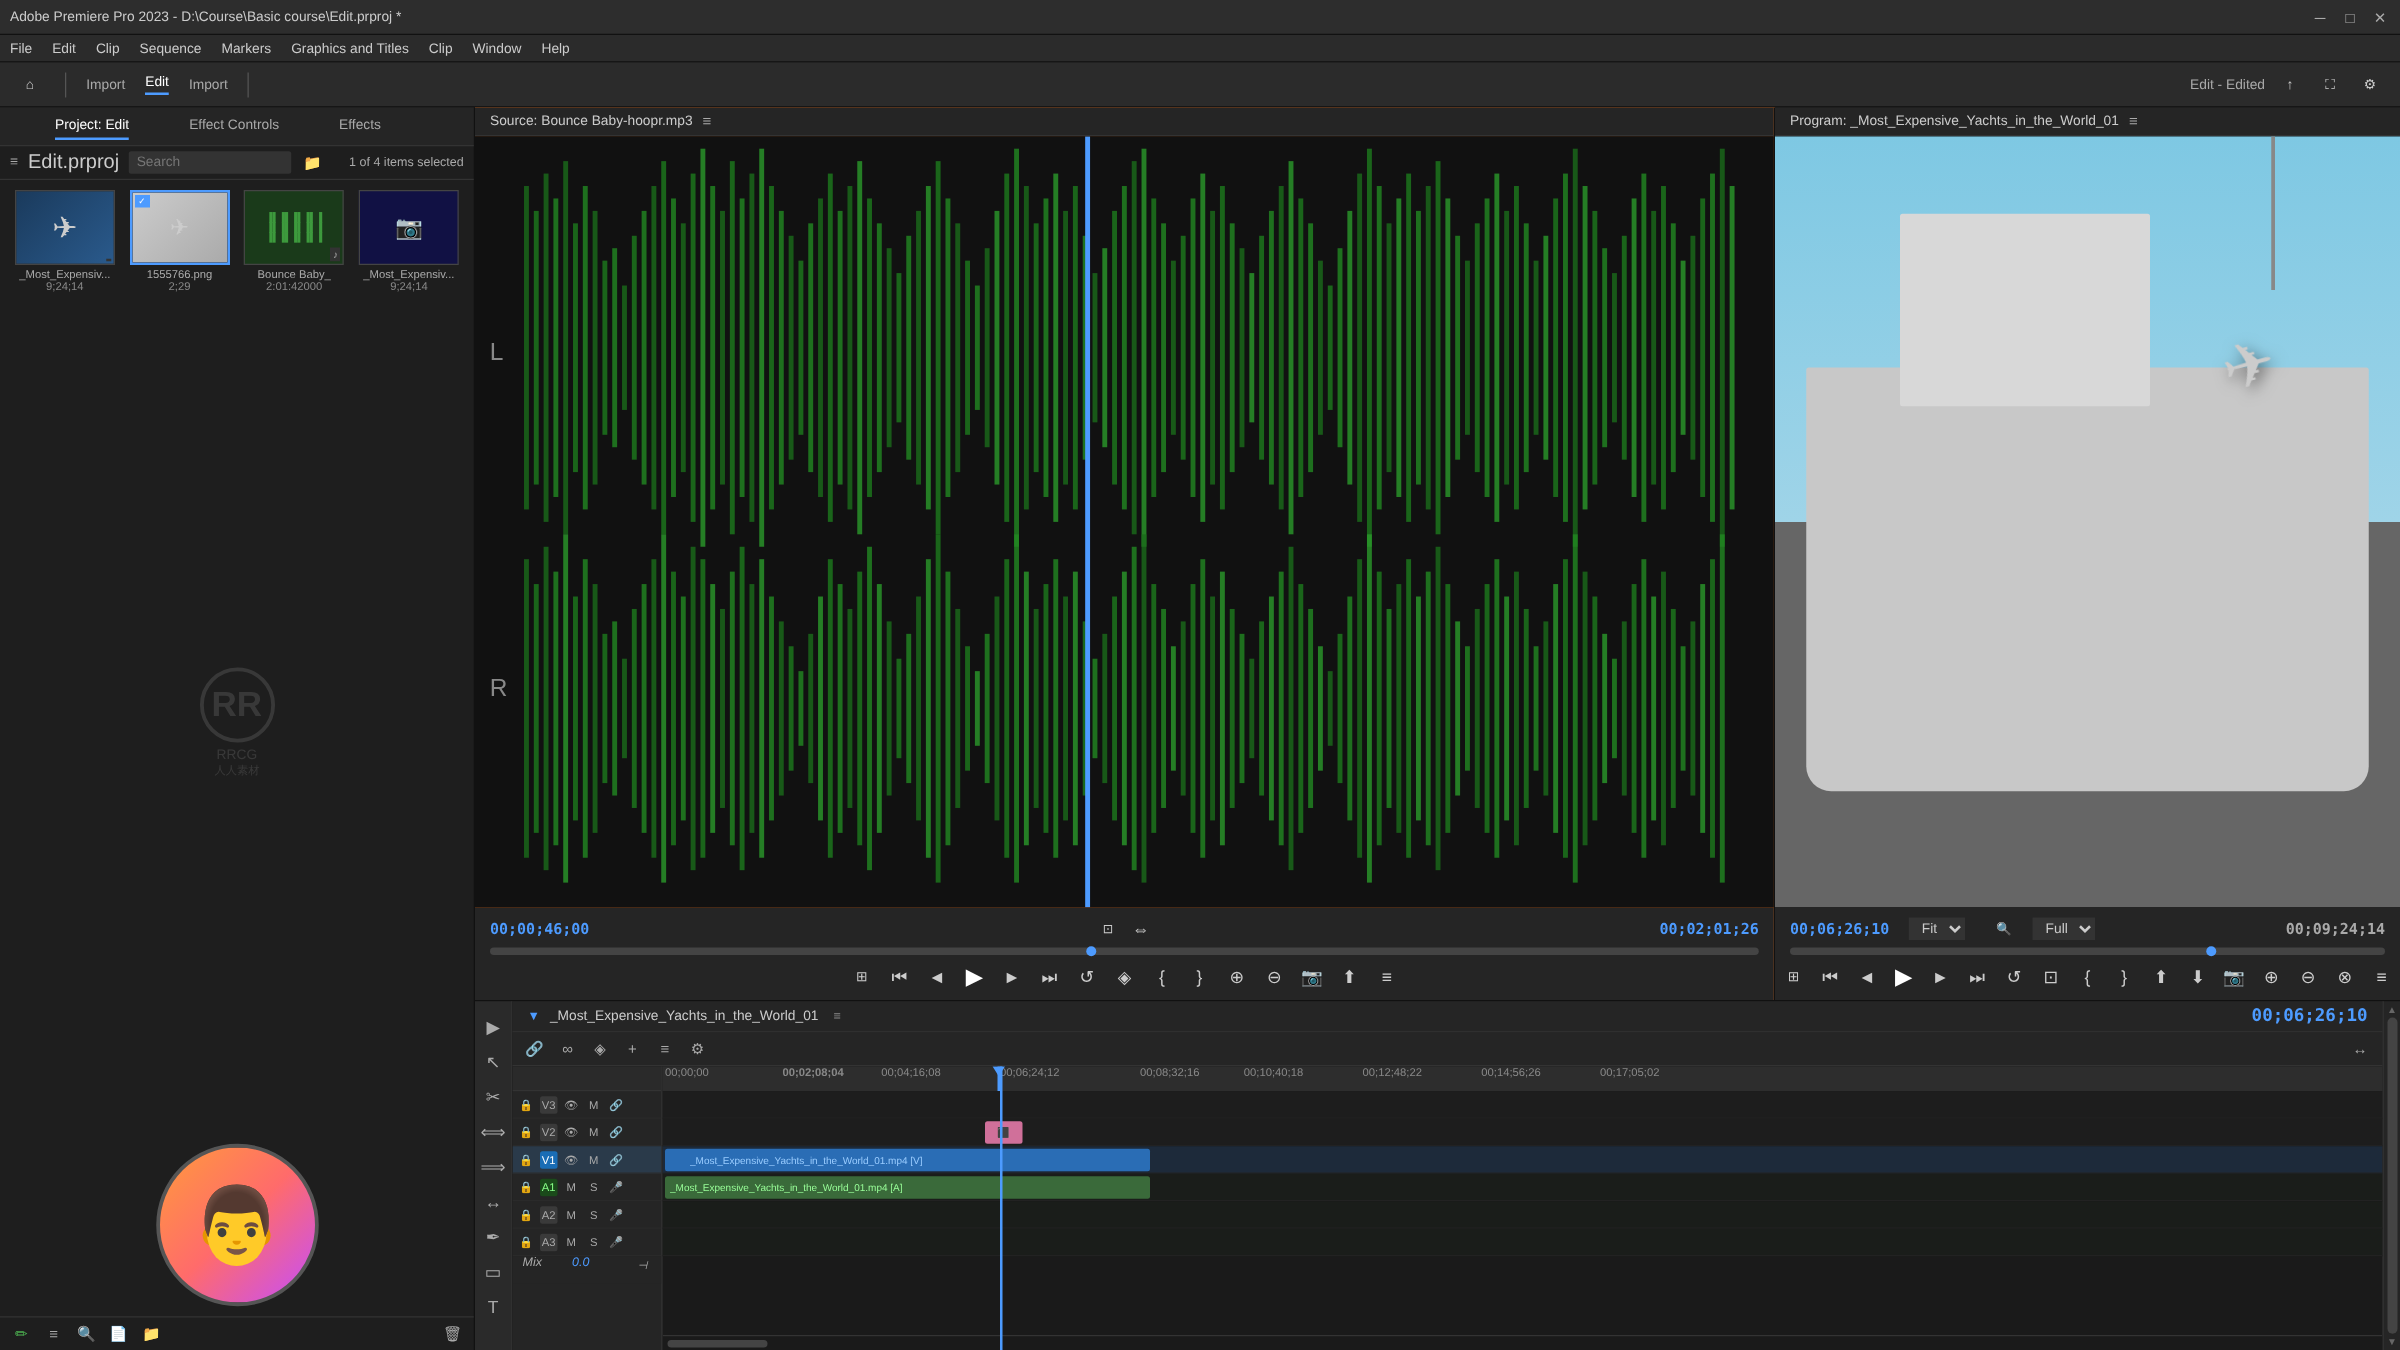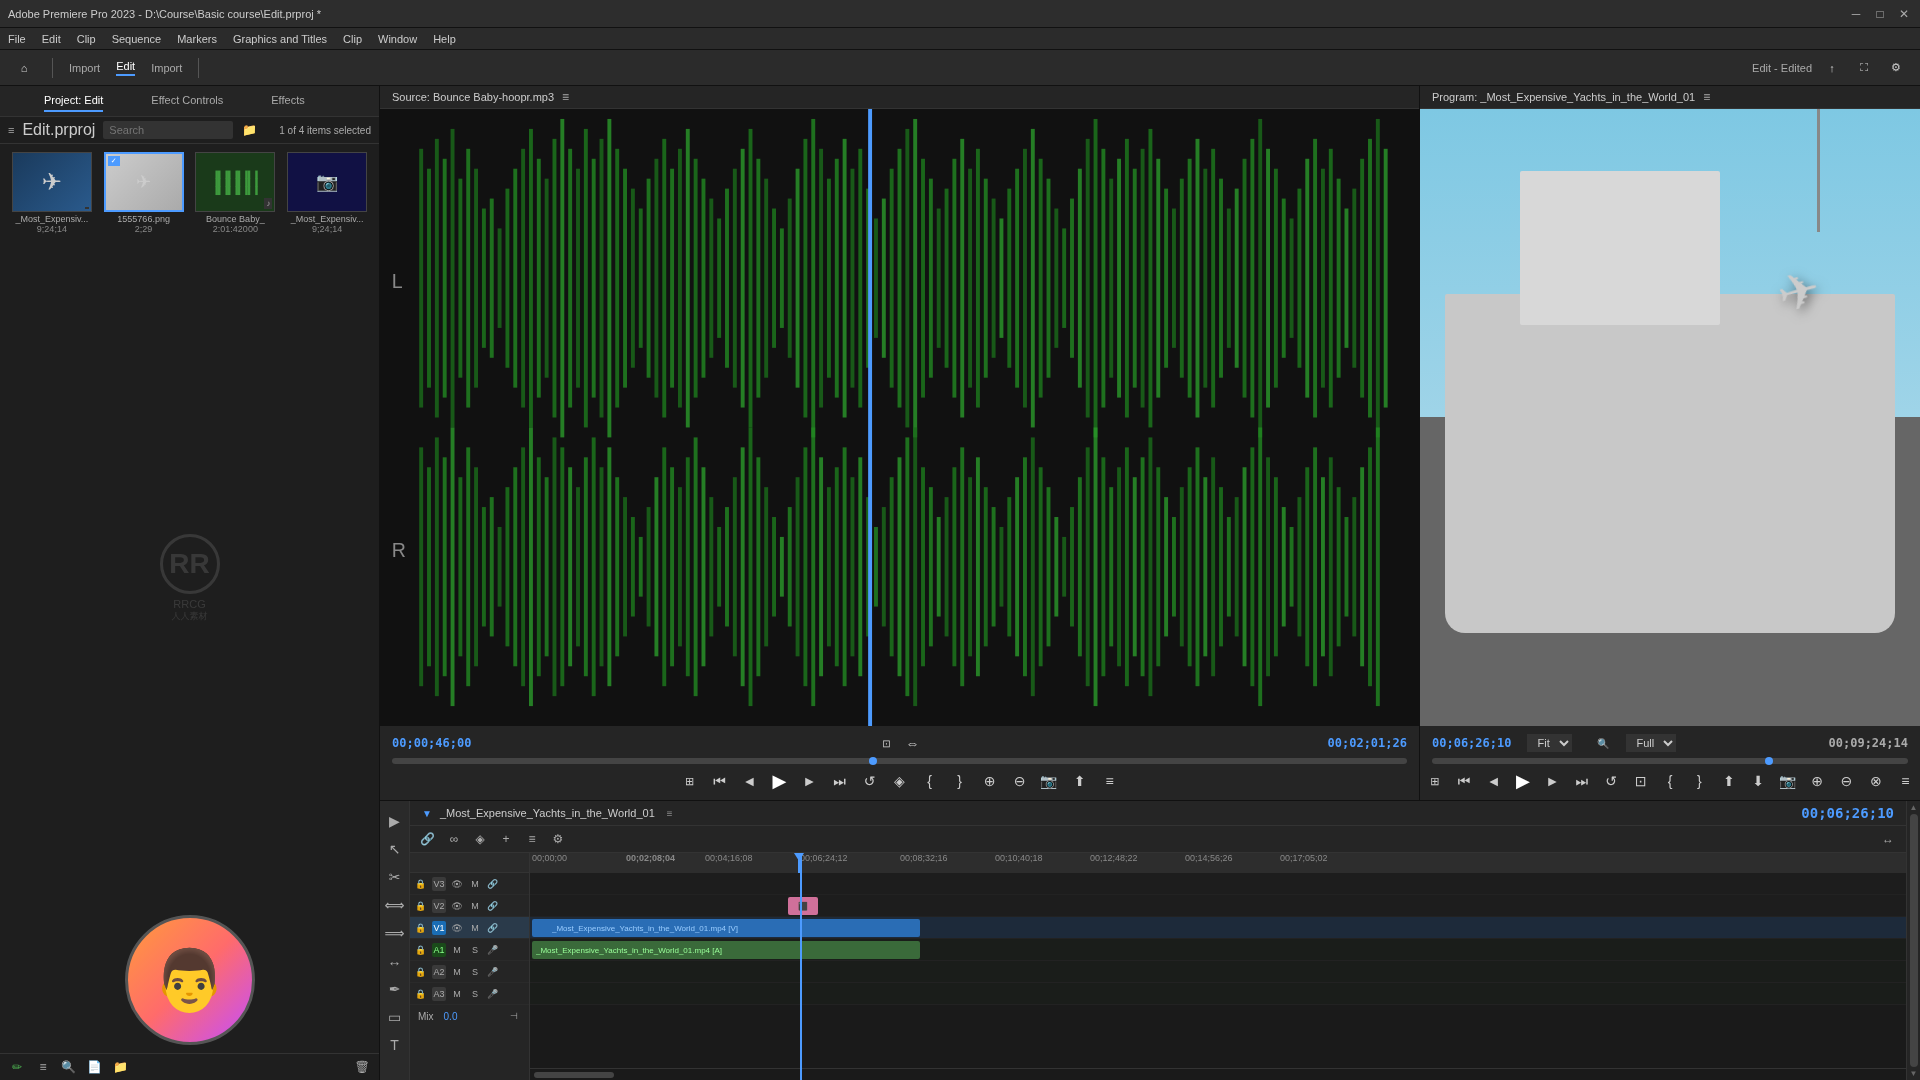--- a/index.html
+++ b/index.html
@@ -76,21 +76,21 @@
     .track-header { height: 22px; display: flex; align-items: center; padding: 0 4px; gap: 4px; border-bottom: 1px solid #2a2a2a; font-size: 10px; color: #aaa; }
     .track-btn { width: 14px; height: 14px; display: flex; align-items: center; justify-content: center; font-size: 9px; cursor: pointer; color: #aaa; }
     #timeline-tracks { flex: 1; position: relative; overflow: hidden; }
     .track-row { height: 22px; border-bottom: 1px solid #222; position: relative; }
     .track-row.v-track { background: #1d1d1d; }
     .track-row.a-track { background: #1a1d1a; }
     .clip-block { position: absolute; top: 2px; height: 18px; border-radius: 2px; overflow: hidden; display: flex; align-items: center; padding: 0 4px; font-size: 9px; white-space: nowrap; }
     .clip-block.video { background: #2a6db5; color: #fff; padding-left: 20px; }
     .clip-block.audio { background: #3a7a3a; color: #fff; }
     .clip-block.pink { background: #e0709a; color: #fff; width: 30px; }
-    .mix-row { height: 22px; display: flex; align-items: center; gap: 6px; padding: 0 8px; background: #252525; }
+    .mix-row { height: 22px; display: flex; align-items: flex-start; gap: 20px; padding: 0 8px; background: #252525; font-style: italic; }
 
     
     #left-tools { width: 30px; background: #2a2a2a; display: flex; flex-direction: column; align-items: center; padding-top: 8px; gap: 4px; border-right: 1px solid #333; }
     .side-tool { width: 24px; height: 24px; display: flex; align-items: center; justify-content: center; color: #aaa; cursor: pointer; font-size: 14px; }
 
     
     .waveform-svg { width: 100%; height: 100%; }
     .asset-corner-icon { position: absolute; bottom: 2px; right: 2px; background: #333; padding: 1px 2px; font-size: 8px; color: #aaa; }
     .asset-sel-icon { position: absolute; top: 2px; left: 2px; background: #4d9bff; padding: 1px 3px; font-size: 7px; color: #fff; }
 
@@ -690,21 +690,21 @@
           </div>
 
           <div id="timeline-tracks">
 
             <div class="timeline-ruler-row">
               <div style="position:relative;width:100%;height:20px;overflow:hidden;">
                 <span style="position:absolute;left:2px;font-size:9px;color:#888;">00;00;00</span>
                 <span style="position:absolute;left:96px;font-size:9px;color:#888;font-weight:bold;">00;02;08;04</span>
                 <span style="position:absolute;left:175px;font-size:9px;color:#888;">00;04;16;08</span>
                 <span style="position:absolute;left:270px;font-size:9px;color:#888;">00;06;24;12</span>
-                <span style="position:absolute;left:370px;font-size:9px;color:#888;">00;08;32;16</span>
+                <span style="position:absolute;left:382px;font-size:9px;color:#888;">00;08;32;16</span>
                 <span style="position:absolute;left:465px;font-size:9px;color:#888;">00;10;40;18</span>
                 <span style="position:absolute;left:560px;font-size:9px;color:#888;">00;12;48;22</span>
                 <span style="position:absolute;left:655px;font-size:9px;color:#888;">00;14;56;26</span>
                 <span style="position:absolute;left:750px;font-size:9px;color:#888;">00;17;05;02</span>
 
                 <div style="position:absolute;left:268px;top:0;bottom:0;width:2px;background:#4d9bff;">
                   <div style="position:absolute;top:0;left:-4px;width:0;height:0;border-left:5px solid transparent;border-right:5px solid transparent;border-top:8px solid #4d9bff;"></div>
                 </div>
               </div>
             </div>

